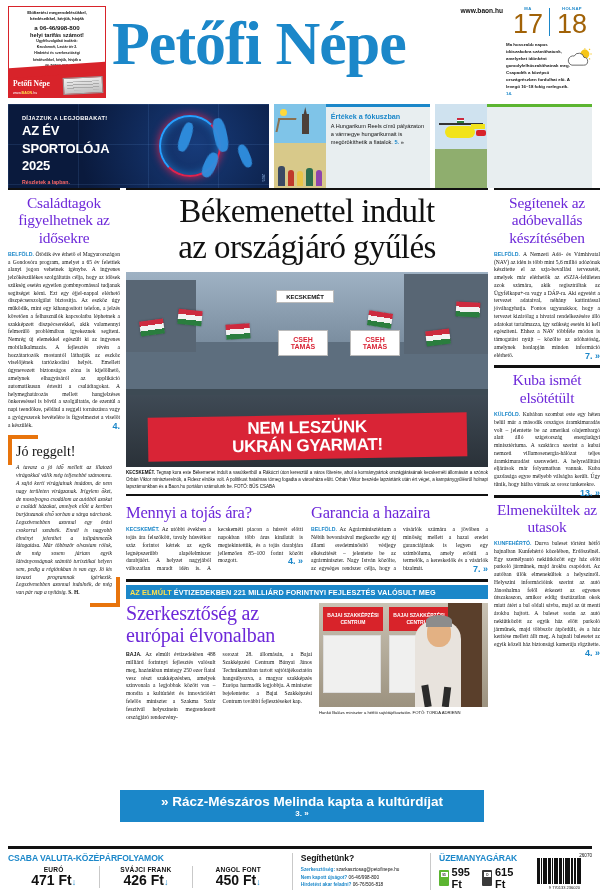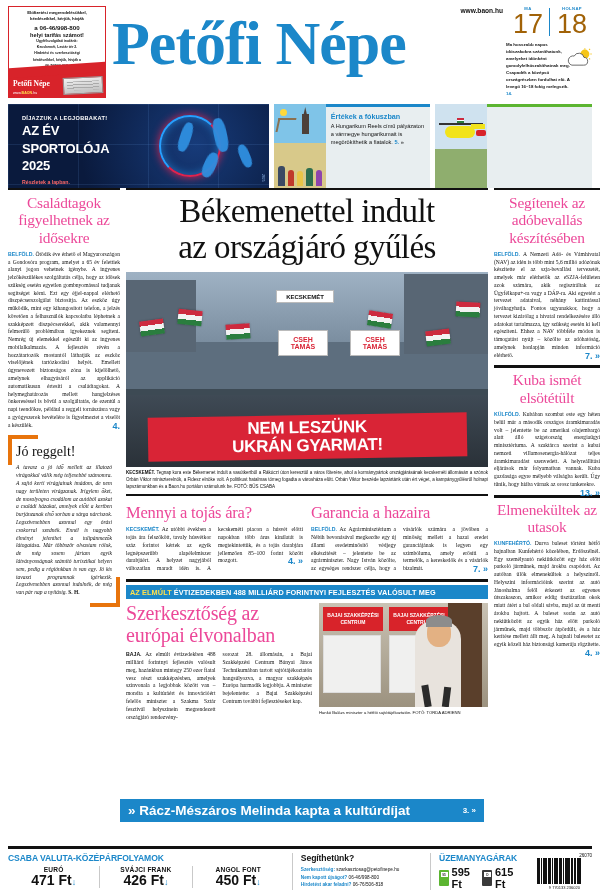--- a/index.html
+++ b/index.html
@@ -123,21 +123,21 @@
   .main { display:flex; padding:0 8px; gap:6px; }
   .col-left  { width:112px; flex:none; }
   .col-mid   { width:362px; flex:none; }
   .col-right { width:106px; flex:none; }
 
   .rule-top { border-top:2px solid #111; margin-bottom:4px; }
   .rule-thick { border-top:3px solid #111; }
 
   h2.art-head {
     font-family:"Liberation Serif", serif;
-    font-weight:400; color:#ec4899; letter-spacing:-.2px;
+    font-weight:400; color:#6d28d9; letter-spacing:-.2px;
   }
   .left-head { font-size:15.4px; line-height:1.12; text-align:center; margin:3px 0 5px; }
   .right-head { font-size:15.4px; line-height:1.12; text-align:center; margin:3px 0 5px; }
 
   .body-text {
     font-family:"Liberation Serif", serif;
     font-size:5.55px; line-height:1.40; text-align:justify; color:#111;
     hyphens:auto;
   }
   .kick { font-family:"Liberation Sans",sans-serif; font-size:5.2px; font-weight:bold; color:#1b87c9;}
@@ -198,21 +198,21 @@
   .band-kicker {
     background:#1b87c9; color:#fff; font-weight:bold; font-size:7.3px;
     padding:2.5px 4px; letter-spacing:.1px;
   }
   .band-kicker .hl{ color:#ffe14d; }
 
   
   .ribbon{
     margin:5px 8px 0 8px; background:#1b87c9; color:#fff;
     font-size:13.5px; font-weight:bold; padding:4px 8px;
-    display:flex; align-items:center; justify-content:space-between;
+    display:flex; align-items:center; justify-content:space-between;flex-direction:column;
   }
   .ribbon .pg{font-size:8px;}
 
   
   .footer{ margin:7px 8px 0 8px; border-top:3px solid #111; padding-top:4px; display:flex; gap:0;}
   .f-sec{ padding:0 8px; }
   .f-sec.b1{ width:288px; padding-left:0;}
   .f-sec.b2{ width:140px; border-left:1px solid #c9c9c9;}
   .f-sec.b3{ width:100px; border-left:1px solid #c9c9c9;}
   .f-sec.b4{ width:64px; padding-right:0;}
@@ -434,21 +434,21 @@
               <span>Az Agrárminisztérium a Nébih bevonásával megkezdte egy új állami eredetminősítő védjegy elkészítését – jelentette be az agrárminiszter. Nagy István közölte, az egységes rendszer célja, hogy a vásárlók számára a jövőben a minőség mellett a hazai eredet garanciájának is legyen egy szimbóluma, amely erősíti a termelők, a kereskedők és a vásárlók bizalmát.</span>
               <span class="pagelink"><span>7.</span> »</span>
             </div>
           </div>
         </div>
       </div>
 
       <div class="rule-thick" style="margin-top:5px"></div>
       <div class="band-kicker" style="margin-top:3px">
         <span class="hl">AZ ELMÚLT</span>
-        <span>ÉVTIZEDEKBEN 488 MILLIÁRD FORINTNYI FEJLESZTÉS VALÓSULT MEG</span>
+        <span>ÉVTIZEDEKBEN 221 MILLIÁRD FORINTNYI FEJLESZTÉS VALÓSULT MEG</span>
       </div>
 
       <div style="display:flex;gap:7px;margin-top:4px">
         <div style="width:186px">
           <h2 class="art-head" style="font-size:20px;line-height:1.08;margin-bottom:5px">
             <span>Szerkesztőség az</span><br>
             <span>európai élvonalban</span>
           </h2>
           <div style="display:flex;gap:7px">
             <div class="body-text" style="flex:1">

